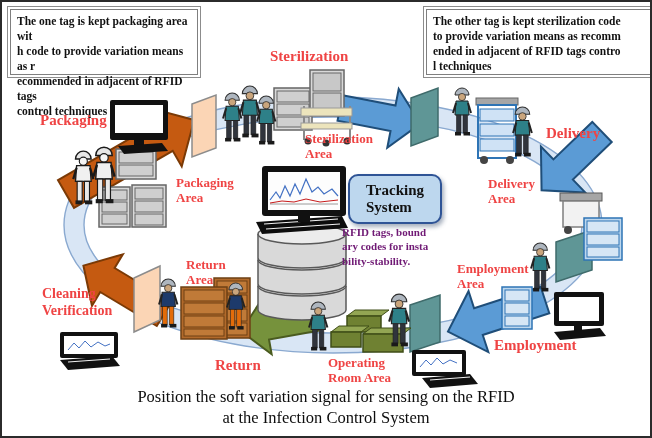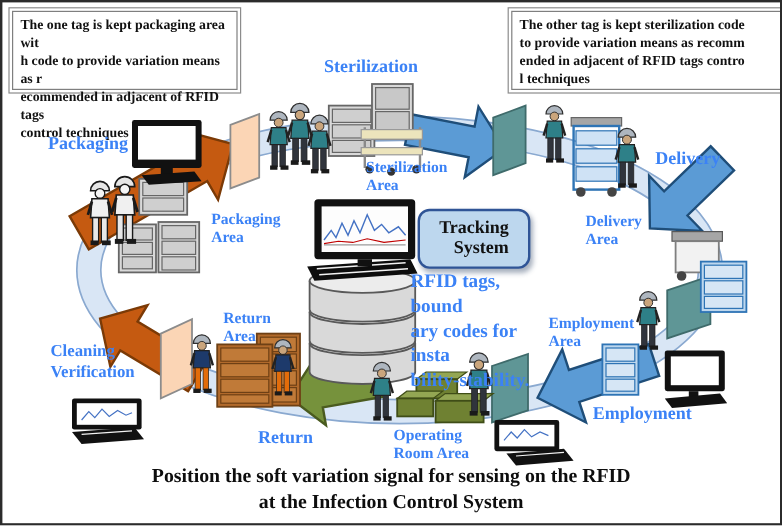--- a/index.html
+++ b/index.html
@@ -9,37 +9,37 @@
     font-family:"Liberation Serif",serif;
   }
   #scene{position:absolute;left:0;top:0;z-index:1;}
   .note{
     position:absolute;z-index:3;background:#fff;color:#111;
     border:1px solid #7f7f7f;box-shadow:0 0 0 2px #fff,0 0 0 3px #8c8c8c;
     font-weight:bold;font-size:11.5px;line-height:1.3;
     padding:4px 6px;white-space:pre-line;box-sizing:border-box;
   }
   .lbl{
-    position:absolute;z-index:4;color:#3b82f6;font-weight:bold;
+    position:absolute;z-index:4;color:#ef4444;font-weight:bold;
     white-space:pre-line;line-height:1.18;
   }
   #tracking-box{
     position:absolute;z-index:4;left:346px;top:172px;width:90px;height:46px;
     background:#bdd7ee;border:2px solid #2f5496;border-radius:10px;
-    display:flex;align-items:center;justify-content:center;text-align:right;
+    display:flex;align-items:center;justify-content:center;text-align:left;
     font-weight:bold;font-size:15px;line-height:1.15;color:#111;
     white-space:pre-line;box-shadow:2px 3px 4px rgba(60,80,110,.45);
   }
   #tracking-note{
     position:absolute;z-index:4;left:340px;top:223px;width:112px;
-    font-weight:bold;font-size:16px;line-height:1.3;color:#3b82f6;white-space:pre-line;
+    font-weight:bold;font-size:11px;line-height:1.3;color:#701a75;white-space:pre-line;
   }
   #caption{
     position:absolute;z-index:4;left:0;right:0;top:385px;text-align:center;
-    font-weight:bold;font-size:16.5px;line-height:1.25;color:#0d0d0d;white-space:pre-line;
+    font-weight:normal;font-size:16.5px;line-height:1.25;color:#0d0d0d;white-space:pre-line;
   }
 </style>
 </head>
 <body>
 
 <div id="stage">
 
   <svg id="scene" width="652" height="438" viewBox="0 0 652 438">
     <defs>
       <g id="p-teal">

